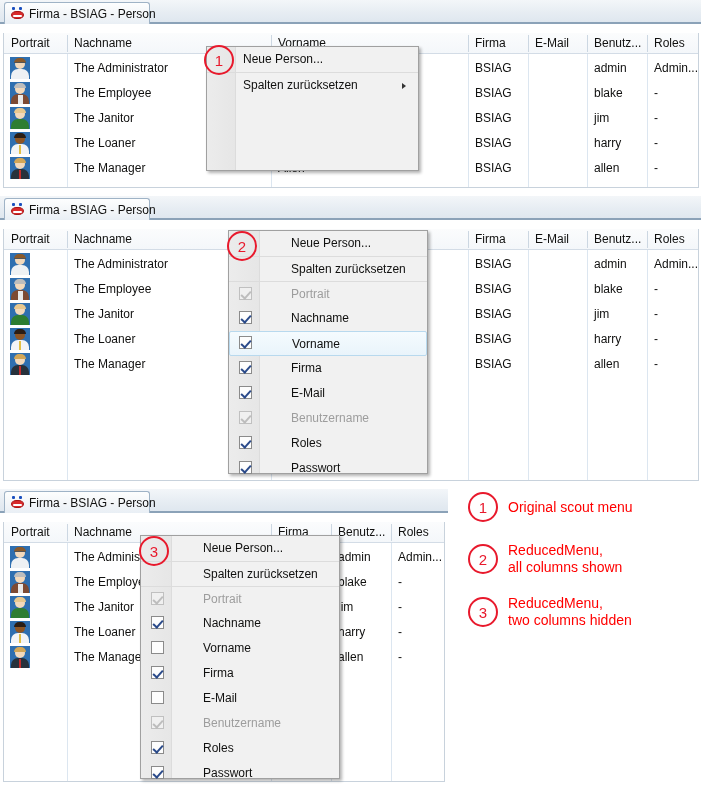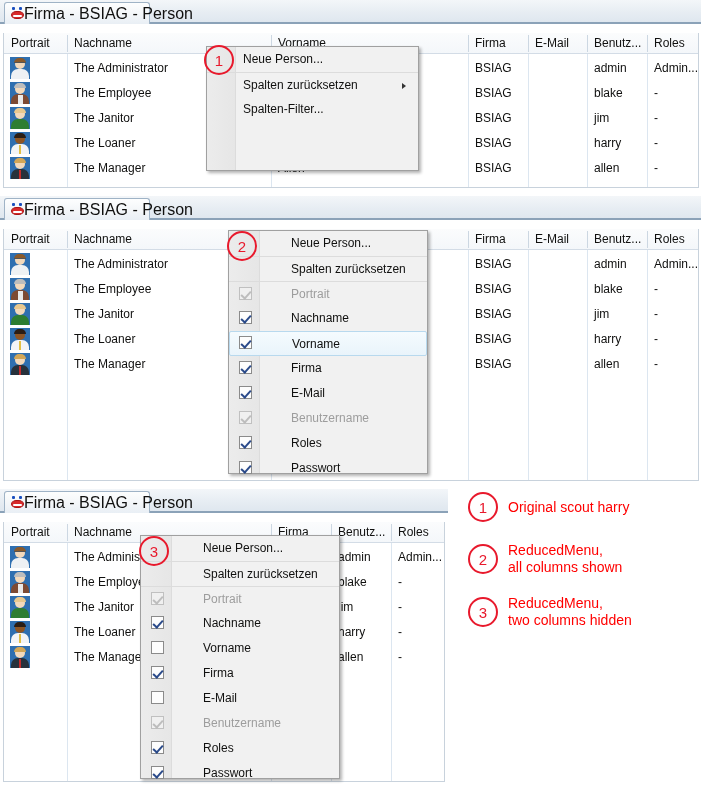--- a/index.html
+++ b/index.html
@@ -24,21 +24,21 @@
   .tab{
     position:absolute;left:4px;top:2px;height:22px;
     background:linear-gradient(to bottom,#fdfefe 0%,#f2f5f8 60%,#e9eff5 100%);
     border:1px solid #9fb3c6;border-bottom:none;
     border-radius:3px 3px 0 0;
     display:flex;align-items:center;
     padding:0 9px 0 6px;
     box-sizing:border-box;
     white-space:nowrap;
   }
-  .tab-label{font-size:16px;color:#10100f;}
+  .tab-label{font-size:12px;color:#10100f;margin-left:5px;}
   .tab-icon{width:13px;height:13px;position:relative;display:inline-block;flex:none;}
   .tab-icon .d1,.tab-icon .d2{
     position:absolute;top:0;width:3px;height:3px;background:#1a4fbf;border-radius:1px;
   }
   .tab-icon .d1{left:1px;}
   .tab-icon .d2{left:8px;}
   .tab-icon .mouth{
     position:absolute;left:0px;top:4px;width:13px;height:8px;
     background:#d92b2b;border-radius:7px/5px;
     border:1px solid #a81515;box-sizing:border-box;
@@ -243,21 +243,20 @@
     </div>
   </div>
 
   <div class="menu" style="left:206px;top:46px;width:213px;height:125px;">
     <div class="gutter"></div>
     <div class="mi">Neue Person...</div>
     <div class="mi sep-top">
       <span>Spalten zurücksetzen</span>
       <span class="arrow"></span>
     </div>
-    <div class="mi">Spalten-Filter...</div>
   </div>
 
   <div class="badge" style="left:204px;top:45px;">1</div>
 </div>
 
 <div class="panel" style="left:0;top:196px;width:701px;height:288px;">
 
   <div class="tabstrip">
     <div class="tab" style="width:146px;">
       <span class="tab-icon">
@@ -520,21 +519,21 @@
       <span class="cb checked"></span>
       <span>Passwort</span>
     </div>
   </div>
 
   <div class="badge" style="left:139px;top:47px;">3</div>
 </div>
 
 <div>
   <div class="badge" style="left:468px;top:492px;">1</div>
-  <div class="legend-item" style="left:508px;top:499px;">Original scout harry</div>
+  <div class="legend-item" style="left:508px;top:499px;">Original scout menu</div>
 
   <div class="badge" style="left:468px;top:544px;">2</div>
   <div class="legend-item" style="left:508px;top:542px;">ReducedMenu,
 all columns shown</div>
 
   <div class="badge" style="left:468px;top:597px;">3</div>
   <div class="legend-item" style="left:508px;top:595px;">ReducedMenu,
 two columns hidden</div>
 </div>
 

